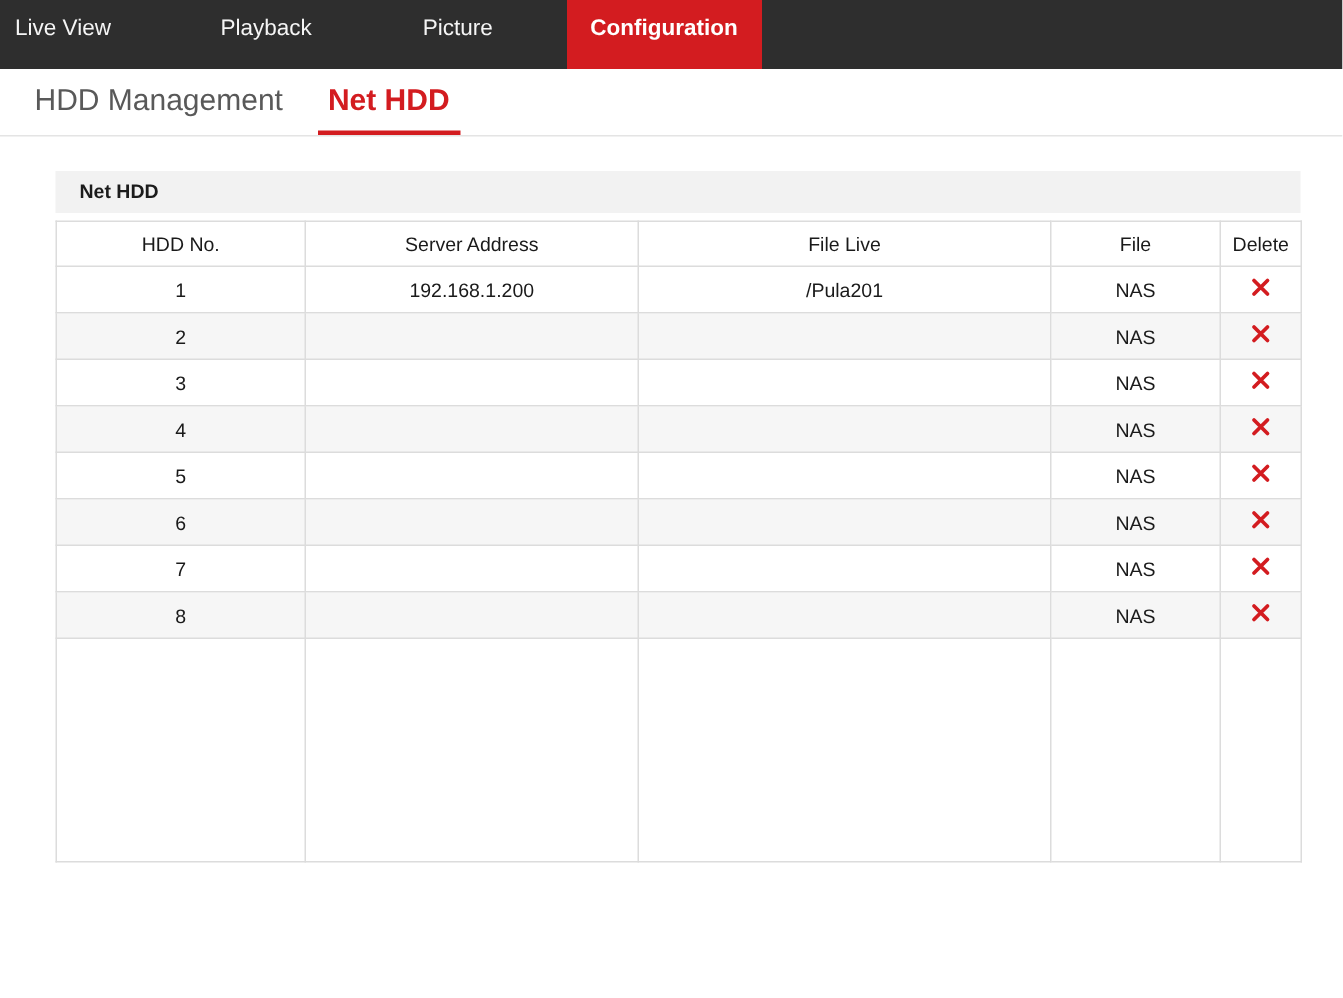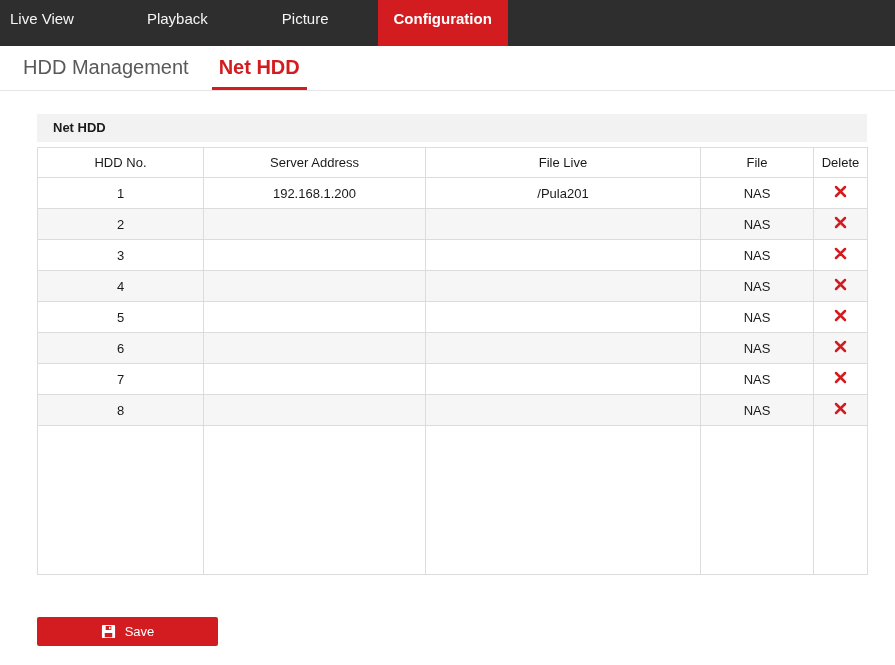--- a/index.html
+++ b/index.html
@@ -205,26 +205,15 @@
             <td></td>
             <td></td>
             <td></td>
             <td></td>
             <td></td>
           </tr>
         </tfoot>
       </table>
     </section>
 
-    <button class="save-btn">
-      <span class="save-icon">
-        <svg width="15" height="15" viewBox="0 0 16 16">
-          <path fill="#fff" fill-rule="evenodd" d="M2 1 H14 Q15 1 15 2 V14 Q15 15 14 15 H2 Q1 15 1 14 V2 Q1 1 2 1 Z
-               M5 2 V6.5 H11 V2 Z
-               M4 9.5 V14 H12 V9.5 Z"></path>
-          <rect x="8.6" y="2.9" width="1.5" height="2.6" fill="#fff"></rect>
-        </svg>
-      </span>
-      <span>Save</span>
-    </button>
   </main>
 
 </div>
 
 </body></html>

